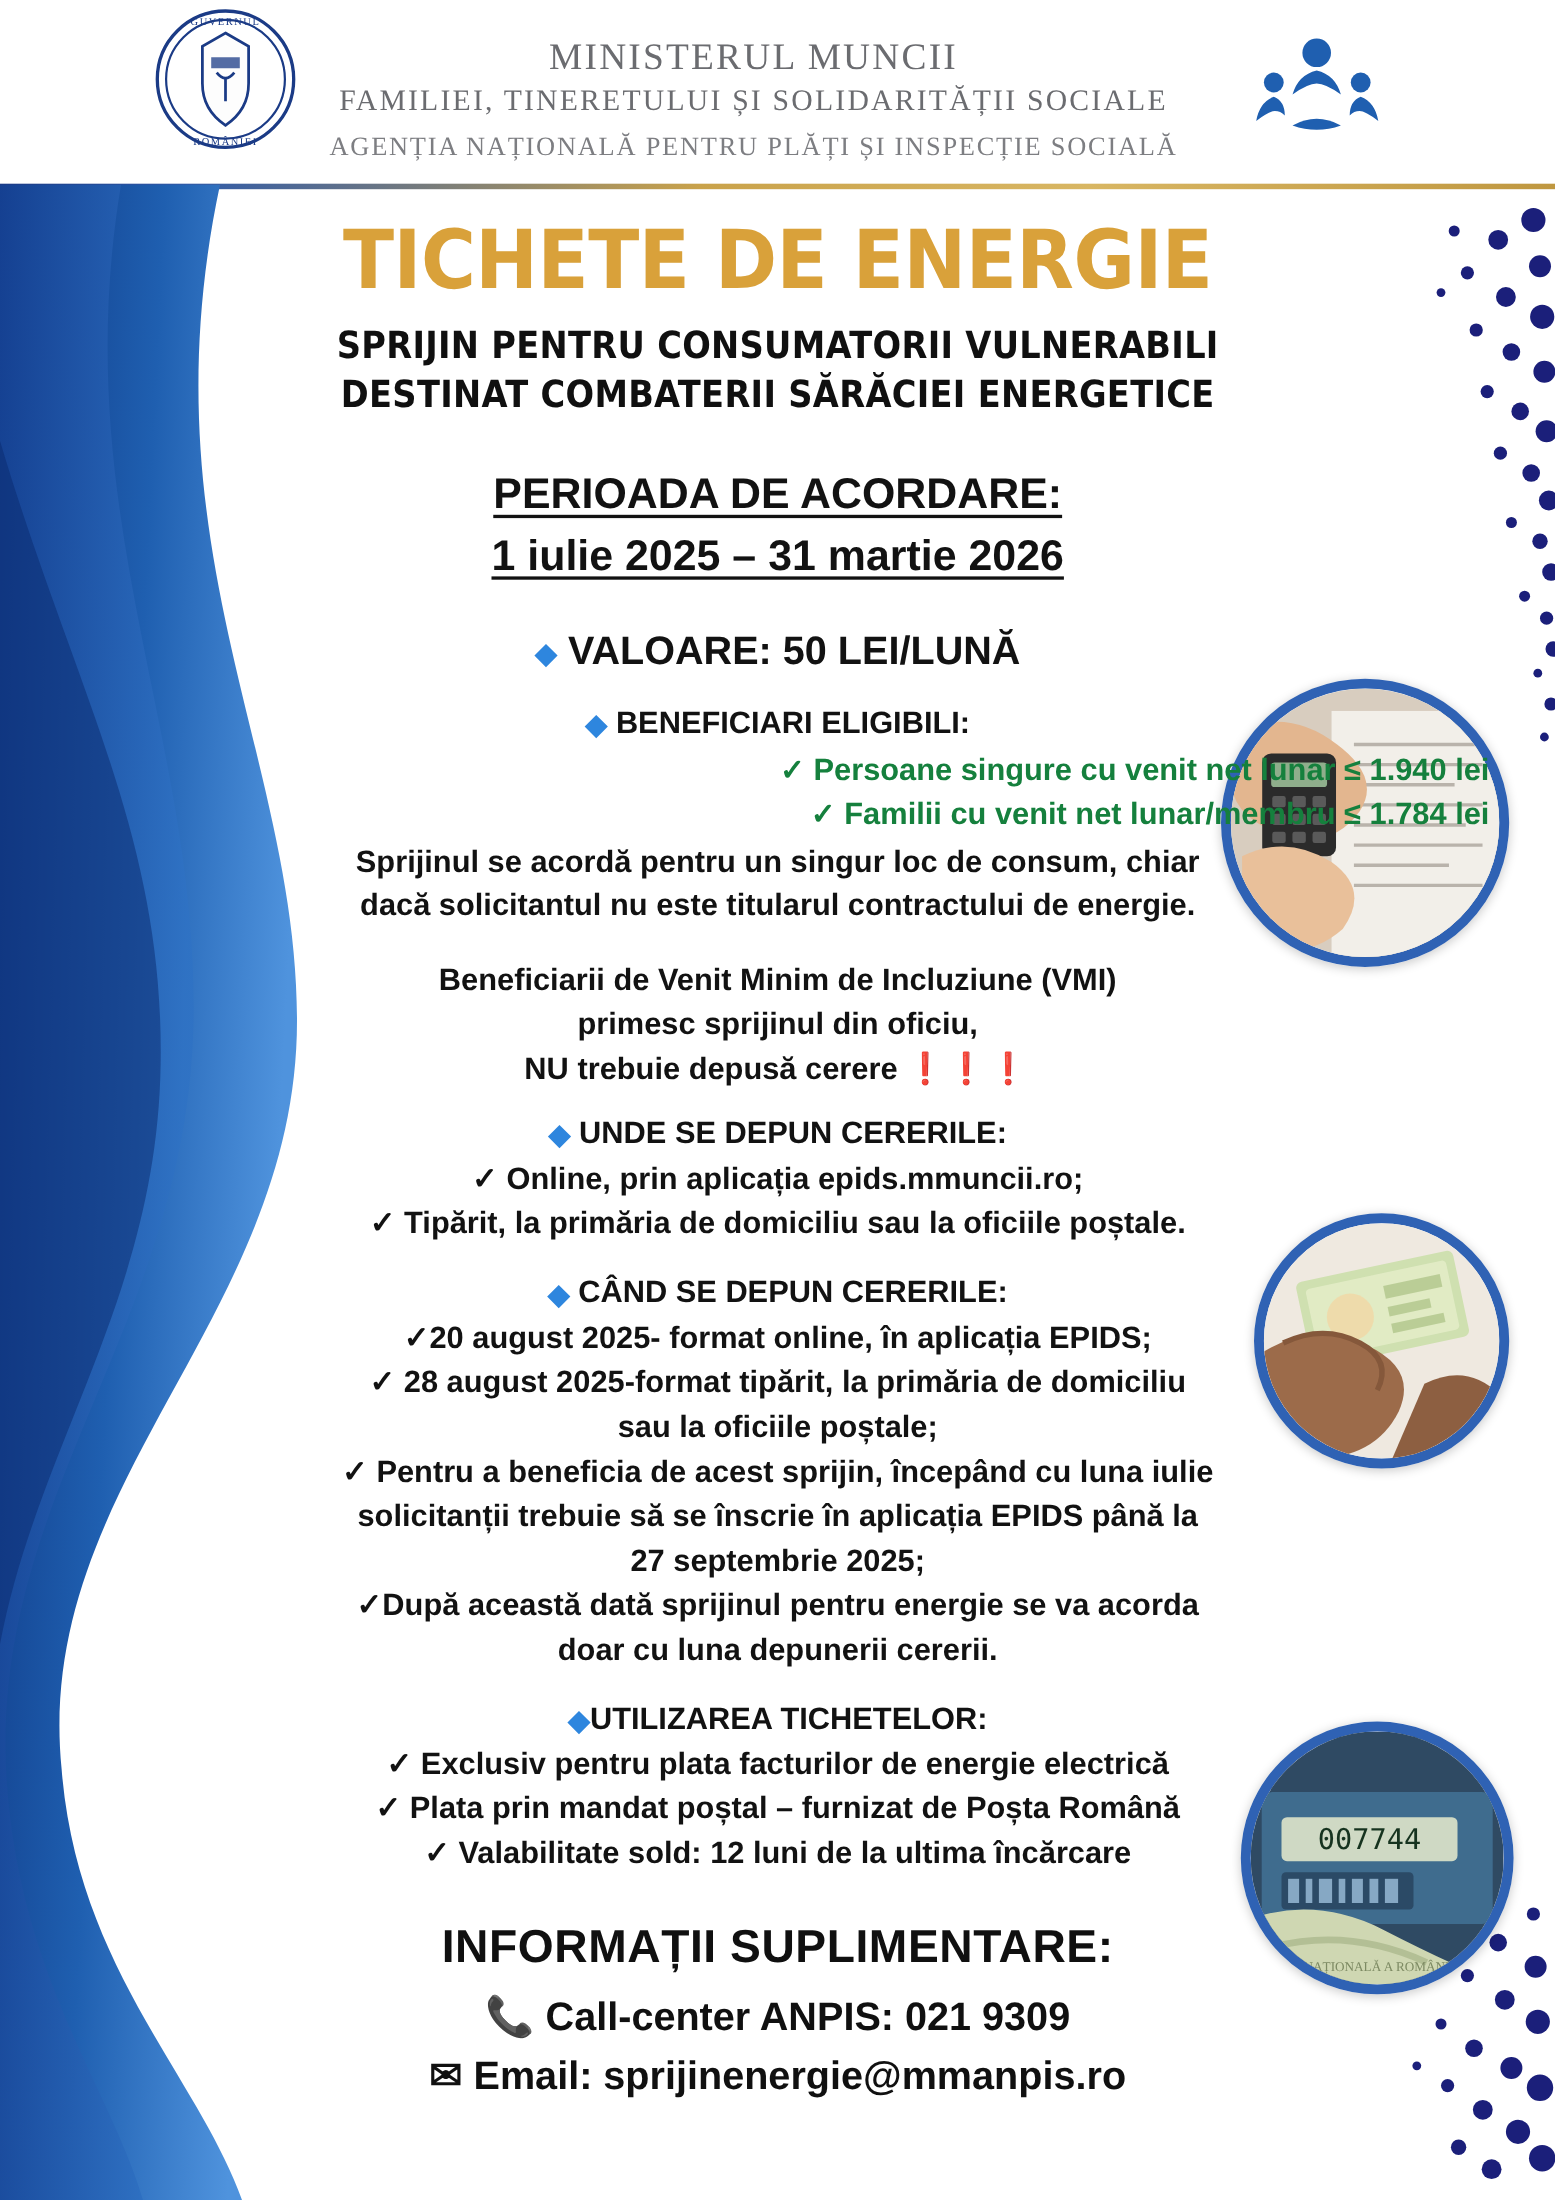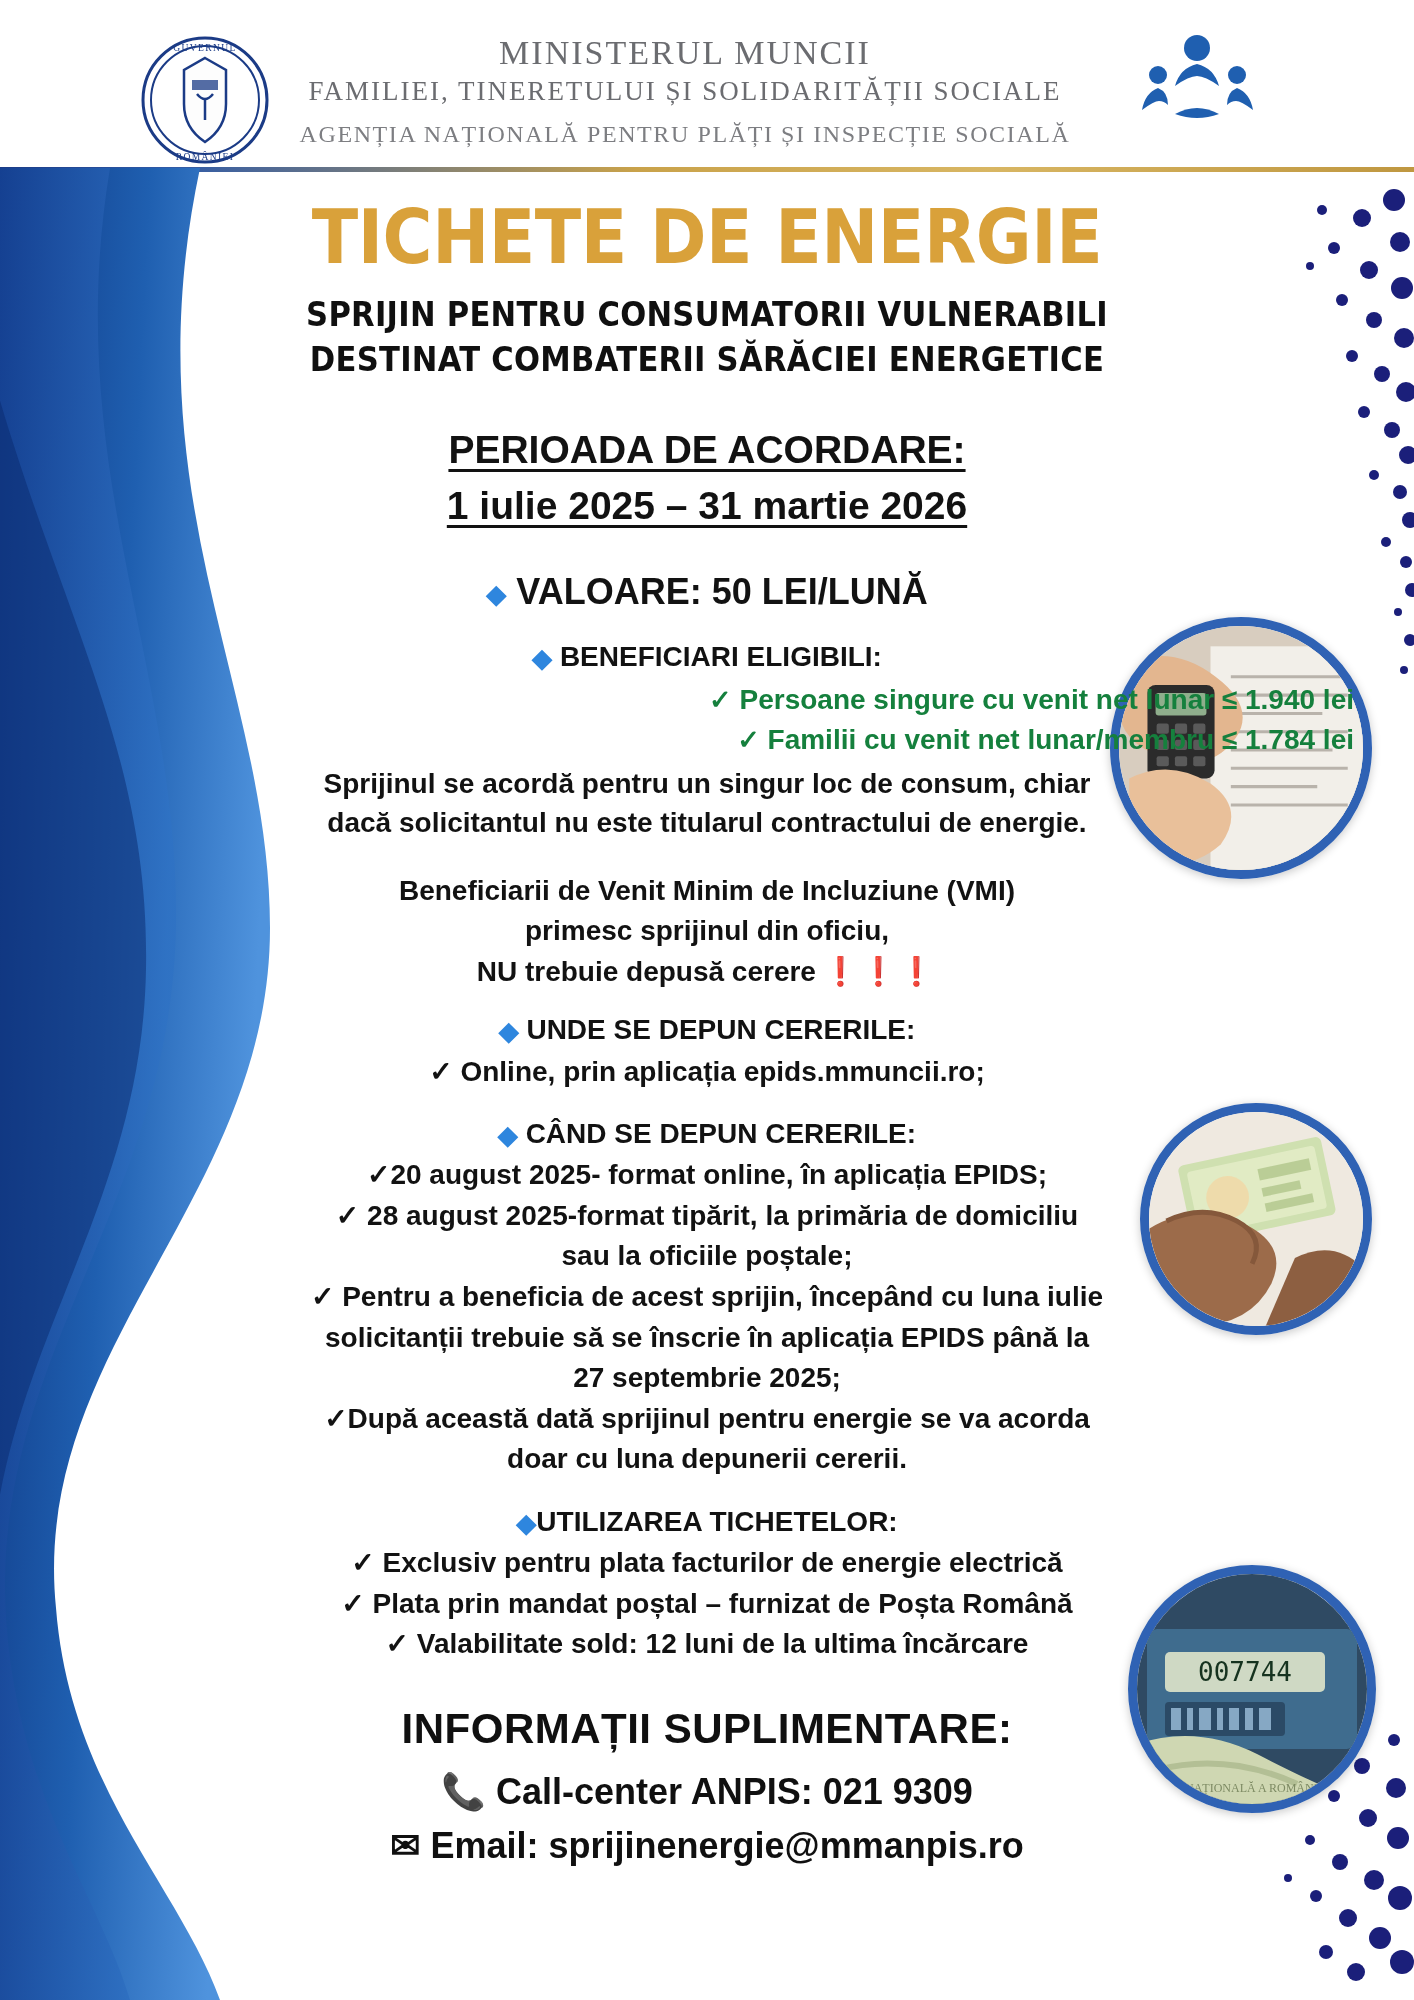--- a/index.html
+++ b/index.html
@@ -26,21 +26,21 @@
     background: #ffffff;
   }
   .header-rule {
     position: absolute;
     left: 0; right: 0; top: 167px;
     height: 5px;
     background: linear-gradient(to right, #1b3b86 0%, #2f5aa8 12%, #c9a24a 45%, #d8b663 70%, #bf9740 100%);
   }
   .coat {
     position: absolute;
-    left: 140px; top: 32px;
+    left: 140px; top: 4px;
     width: 130px; height: 136px;
   }
   .header-titles {
     position: absolute;
     left: 290px; top: 34px;
     width: 790px;
     text-align: center;
     color: #6e6f73;
     font-family: "Liberation Serif", serif;
     letter-spacing: 1.3px;
@@ -448,20 +448,24 @@
 
     <div class="sec-head">
       <span class="dia">◆</span>
       <span>UNDE SE DEPUN CERERILE:</span>
     </div>
     <div class="block">
       <div>
         <span class="chk">✓</span>
         <span>Online, prin aplicația epids.mmuncii.ro;</span>
       </div>
+      <div>
+        <span class="chk">✓</span>
+        <span>Tipărit,  la primăria de domiciliu sau la oficiile  poștale.</span>
+      </div>
     </div>
 
     <div class="sec-head tight">
       <span class="dia">◆</span>
       <span>CÂND SE DEPUN CERERILE:</span>
     </div>
     <div class="block">
       <div>
         <span class="chk">✓</span><span>20 august 2025- format online, în aplicația EPIDS;</span>
       </div>

